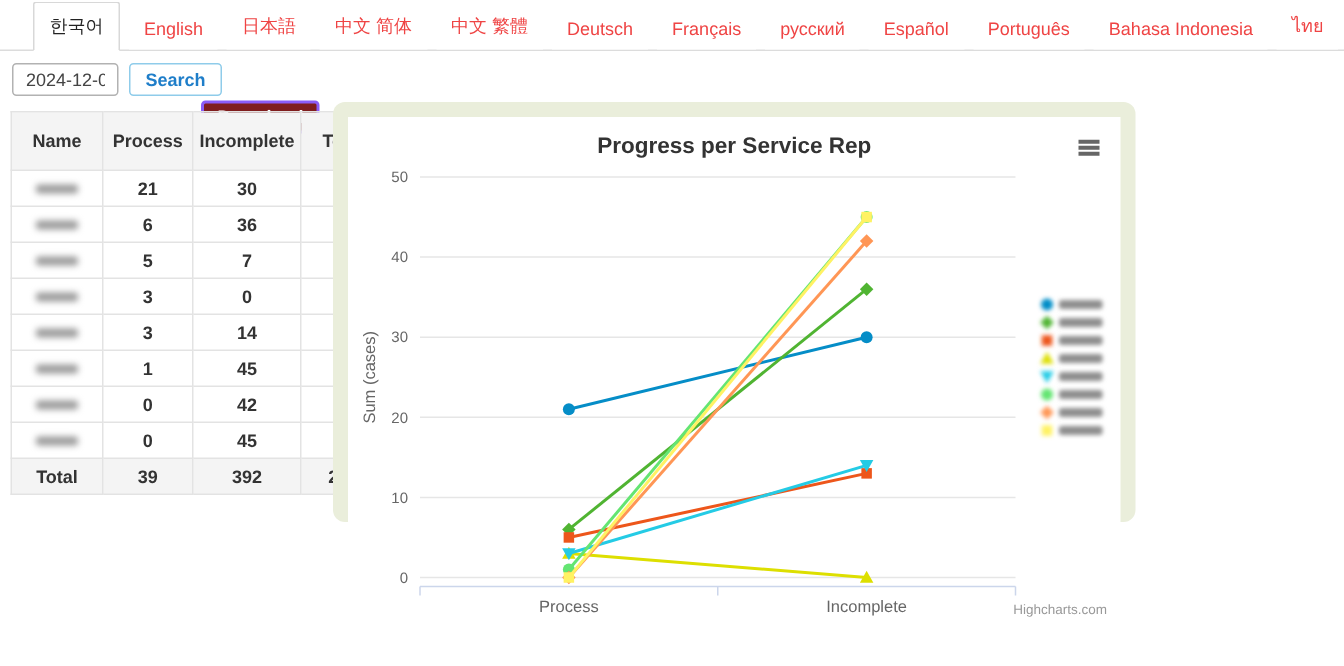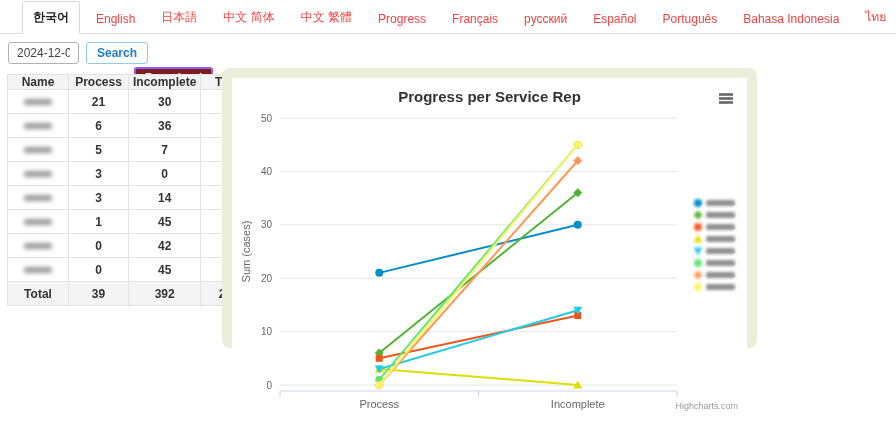--- a/index.html
+++ b/index.html
@@ -12,21 +12,21 @@
     position:absolute;left:0;top:0;width:896px;height:34px;
     border-bottom:1px solid #dcdcdc;display:flex;align-items:flex-end;
     box-sizing:border-box;padding-left:22px;
   }
   .tab{
     font-size:12px;color:#ef4444;padding:7px 10px;margin-right:6px;
     white-space:nowrap;cursor:pointer;background:#fff;
   }
   .tab.active{
     border:1px solid #d8d8d8;border-bottom:1px solid #fff;margin-bottom:-1px;
-    color:#222;font-weight:bold;border-radius:2px 2px 0 0;
+    color:#222;font-weight:normal;border-radius:2px 2px 0 0;
   }
   
   .date-input{
     position:absolute;left:8px;top:42px;width:71px;height:22px;
     box-sizing:border-box;border:1px solid #b2b2b2;border-radius:3px;
     padding:0 8px;font-size:12px;color:#444;font-family:"Liberation Sans",sans-serif;
   }
   .btn{
     position:absolute;top:42px;height:22px;font-size:12px;font-weight:bold;
     border-radius:3px;cursor:pointer;font-family:"Liberation Sans",sans-serif;
@@ -34,21 +34,21 @@
   .btn-search{left:86px;padding:0 10px;background:#fff;border:1px solid #8fccea;color:#1f7ec9;}
   .btn-download{left:134px;padding:0 9px;background:#7f1d1d;border:2px solid #8b5cf6;color:#fff;margin-top:25px;}
   
   .rep-table{
     position:absolute;left:7px;top:74px;border-collapse:collapse;
     font-size:12px;color:#333;
   }
   .rep-table th,.rep-table td{
     border:1px solid #e3e3e3;text-align:center;font-weight:bold;
   }
-  .rep-table th{background:#f4f4f4;padding:0 4px;height:14px;}
+  .rep-table th{background:#f4f4f4;padding:12px 4px;height:14px;}
   .rep-table td{padding:0 16px;height:23px;}
   .rep-table .total-row td{background:#f4f4f4;}
   .col-name{width:52px;}  .col-process{width:51px;}
   .col-incomplete{width:56px;}  .col-total{width:47px;}
   .blur-name{
     display:inline-block;width:28px;height:6px;background:#9b9b9b;
     border-radius:2px;filter:blur(2px);vertical-align:middle;
   }
   
   .chart-panel{
@@ -60,21 +60,21 @@
 </style>
 </head>
 <body>
 
 <div class="tabbar">
     <div class="tab active">한국어</div>
     <div class="tab">English</div>
     <div class="tab">日本語</div>
     <div class="tab">中文 简体</div>
     <div class="tab">中文 繁體</div>
-    <div class="tab">Progress</div>
+    <div class="tab">Deutsch</div>
     <div class="tab">Français</div>
     <div class="tab">русский</div>
     <div class="tab">Español</div>
     <div class="tab">Português</div>
     <div class="tab">Bahasa Indonesia</div>
     <div class="tab">ไทย</div>
   </div>
 
 <input class="date-input" type="text" value="2024-12-05" style="">
 <button class="btn btn-search">Search</button>

